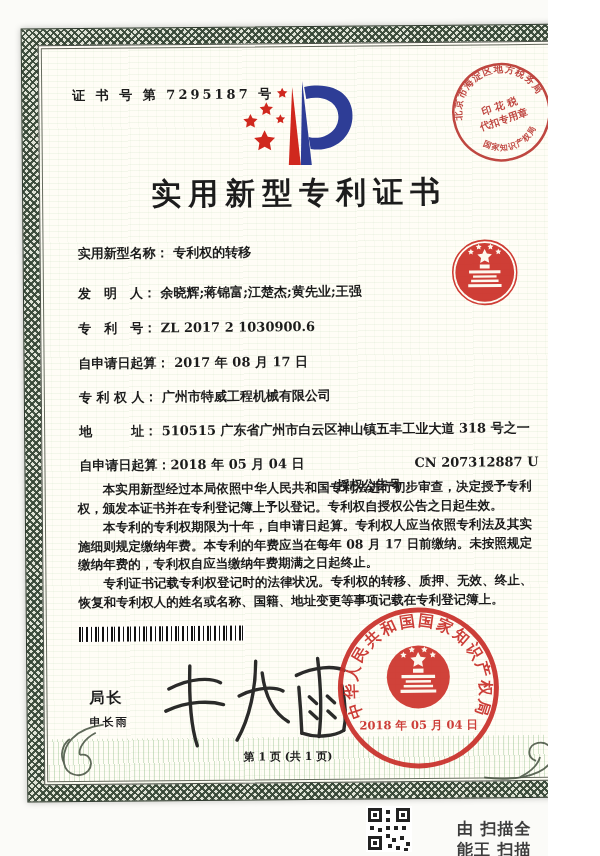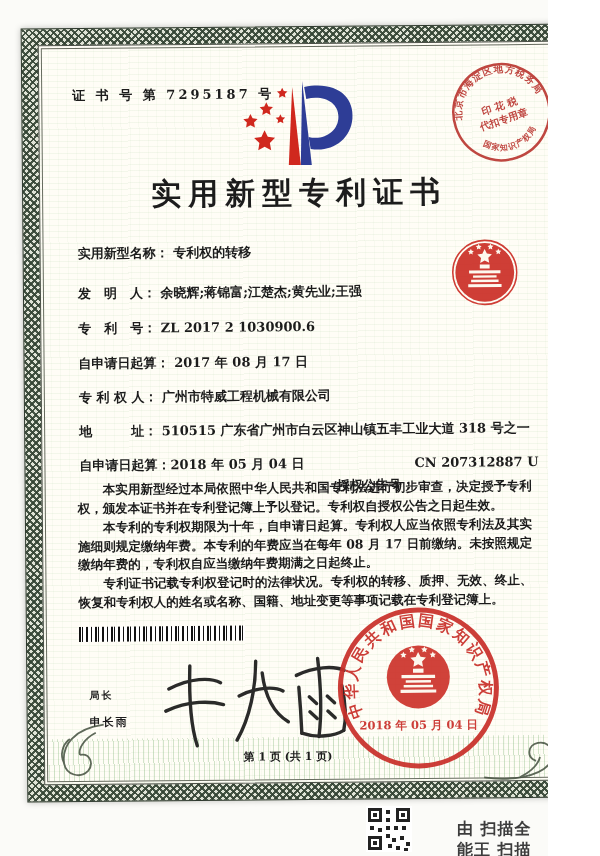--- a/index.html
+++ b/index.html
@@ -27,21 +27,21 @@
   .cert-title{left:0;right:0;top:146px;text-align:center;font-size:30px;font-weight:bold;letter-spacing:7px;}
   .field-row{left:54px;width:460px;font-size:13px;font-weight:bold;line-height:17px;}
   .flabel{display:inline-block;vertical-align:top;}
   .fvalue{display:inline-block;vertical-align:top;}
   .addr-val{width:374px;}
   .row-pair2{margin-left:32px;margin-top:22px;}
   .para{left:52px;width:454px;font-size:12.5px;font-weight:600;line-height:18.6px;
         text-indent:2em;text-align:justify;color:#1b1b1b;}
   .barcode{left:52px;top:598px;width:166px;height:15px;
     background:repeating-linear-gradient(90deg,#111 0 2px,#fff 2px 3px,#111 3px 4px,#fff 4px 7px,#111 7px 9px,#fff 9px 12px,#111 12px 13px,#fff 13px 16px);}
-  .director-label{left:62px;top:660px;font-size:10px;font-weight:bold;letter-spacing:2px;}
+  .director-label{left:62px;top:660px;font-size:15px;font-weight:bold;letter-spacing:2px;}
   .director-name{left:62px;top:686px;font-size:11px;font-weight:bold;letter-spacing:2px;}
   .page-footer{left:180px;top:722px;width:160px;text-align:center;font-size:11px;font-weight:600;}
   .seal-wrap{left:306px;top:577px;opacity:.93;}
   .emblem-wrap{left:428px;top:210px;opacity:.95;}
   .tax-wrap{left:424px;top:32px;opacity:.9;}
   .logo-wrap{left:210px;top:52px;}
   .sig-wrap{left:112px;top:620px;}
   .fl-bl{left:26px;top:690px;opacity:.85;}
   .fl-br{left:452px;top:702px;opacity:.85;}
   

